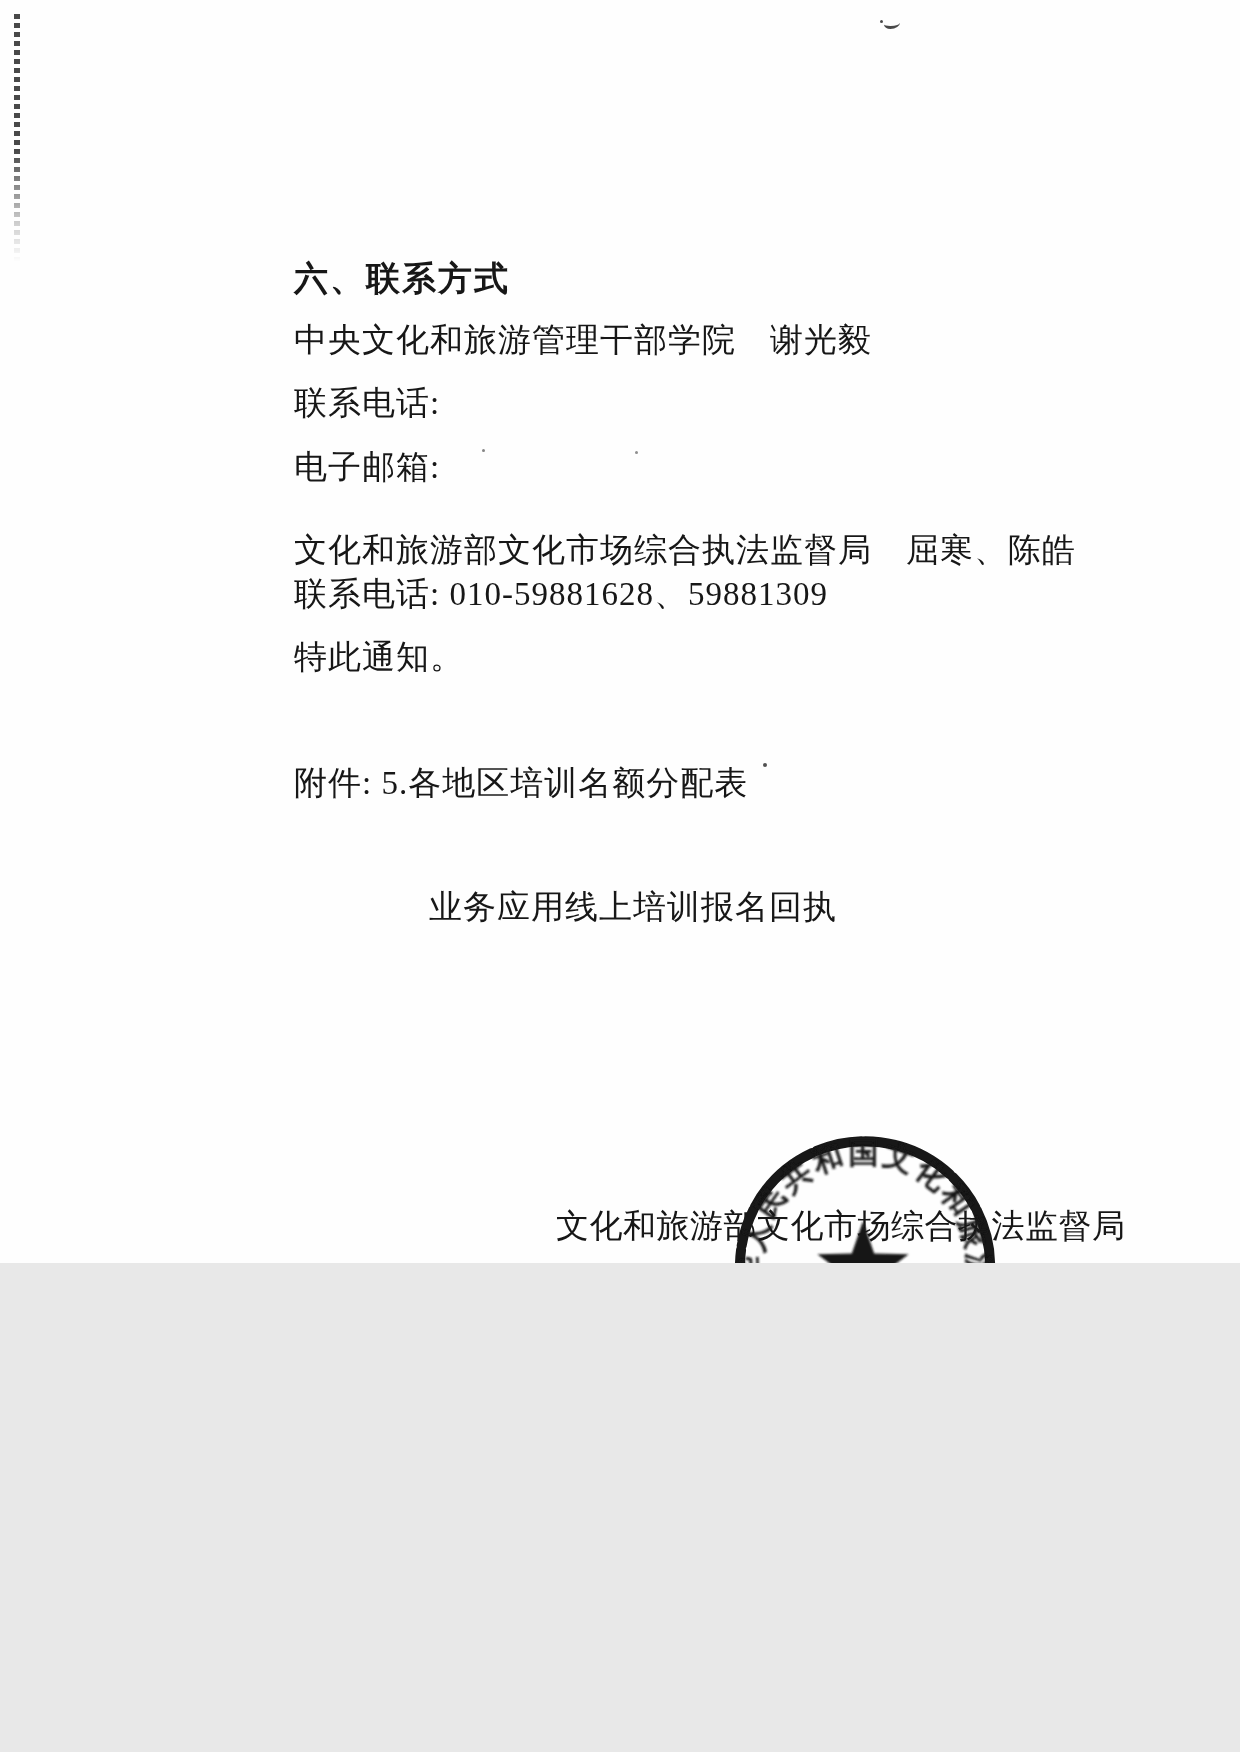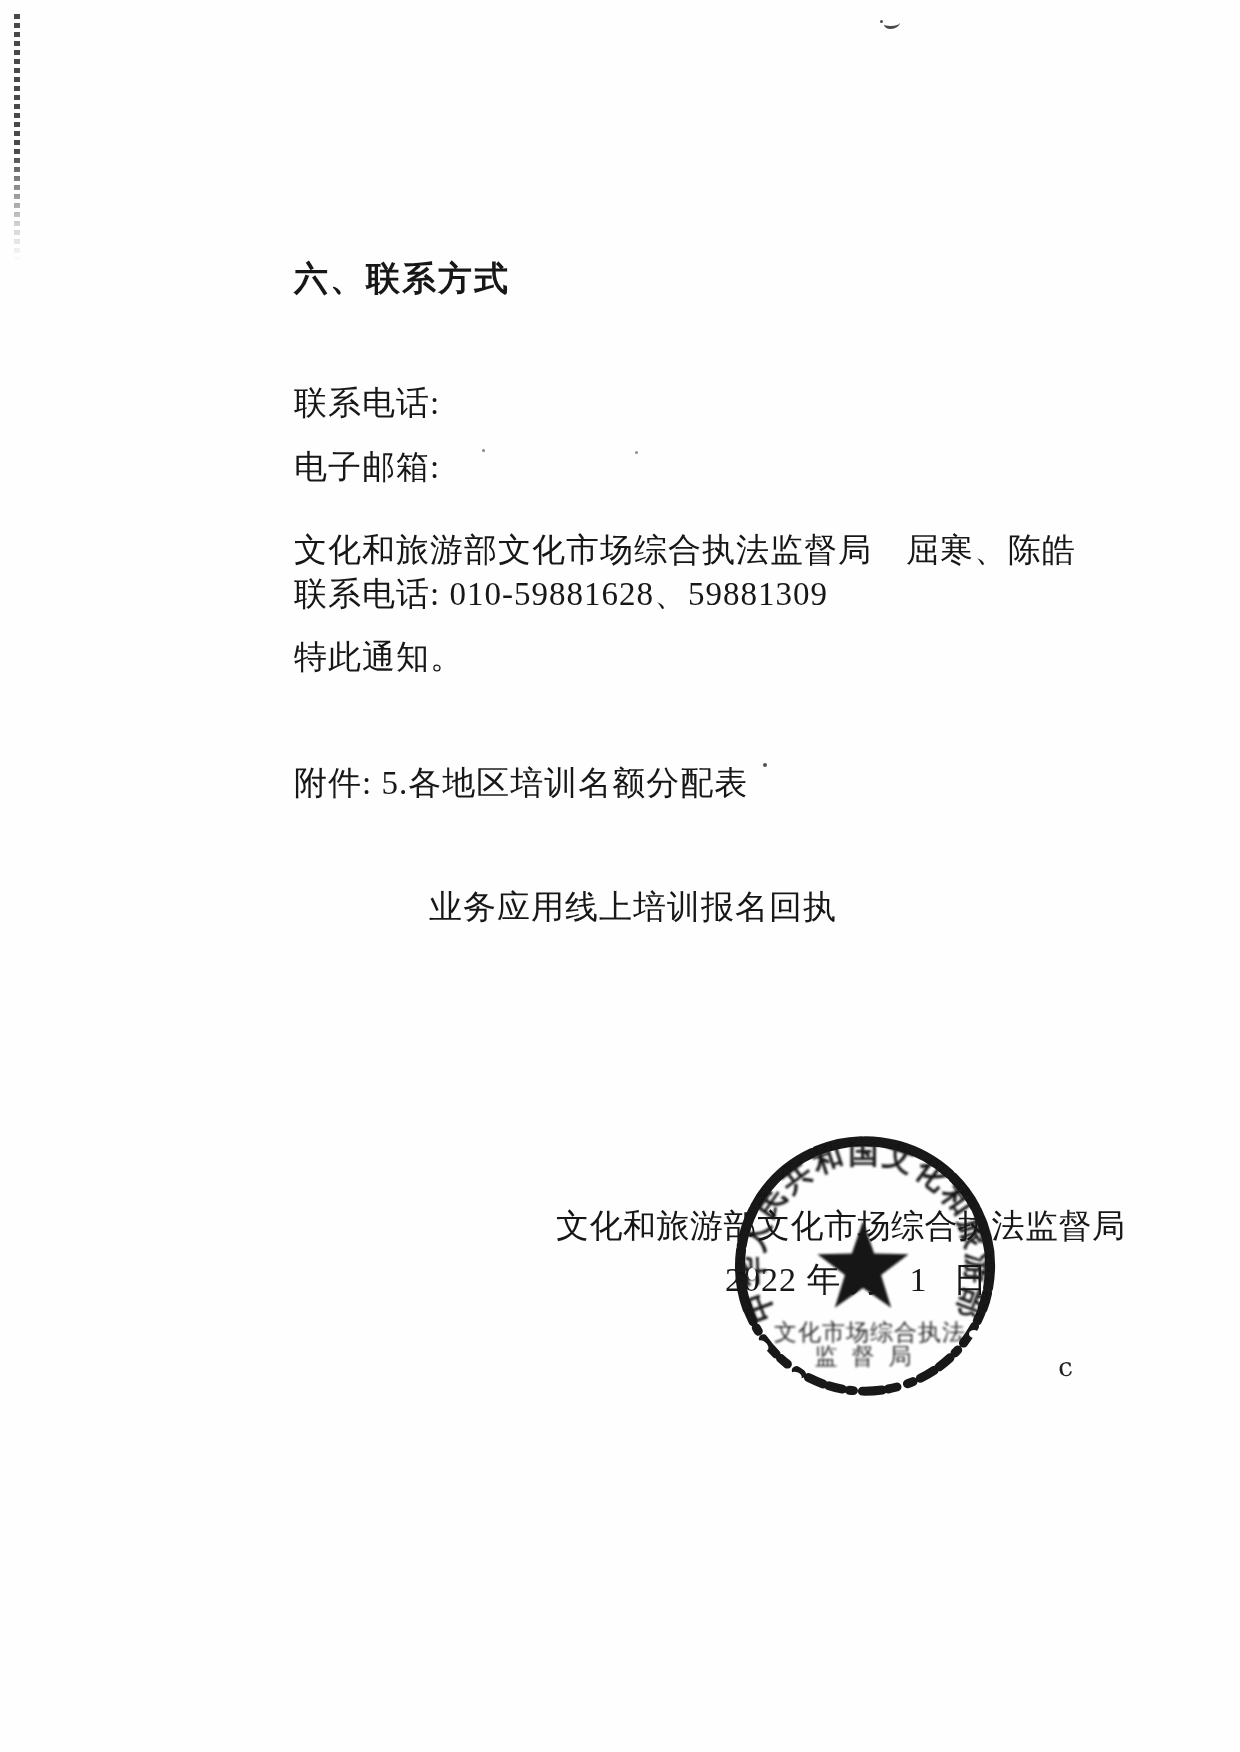--- a/index.html
+++ b/index.html
@@ -1,17 +1,17 @@
 <!DOCTYPE html>
 <html><head>
 <meta charset="utf-8">
 <style>
   html,body{margin:0;padding:0;background:#e8e8e8;}
   .page{
-    position:relative;width:1240px;height:1752px;background:#fefefe;
+    position:relative;width:1240px;height:1263px;background:#fefefe;
     overflow:hidden;font-family:"Liberation Serif","DejaVu Serif",serif;
     color:#171717;
   }
   .tline{position:absolute;white-space:pre;font-size:33px;letter-spacing:1px;line-height:1;z-index:1;}
   .heading{font-weight:bold;font-size:34px;letter-spacing:2px;}
   .l-main{left:294px;}
   .y1{top:262px;} .y2{top:324px;} .y3{top:387px;font-family:Liberation Serif, serif;} .y4{top:451px;}
   .y5{top:514px;margin-top:20px;} .y6{top:578px;} .y7{top:641px;}
   .att1{top:767px;left:294px;}
   .att2{top:833px;left:395px;}
@@ -52,20 +52,21 @@
 <div class="page">
 
   <div class="edge-dashes"></div>
   <div class="squiggle"></div>
   <div class="speck s1"></div>
   <div class="speck s2"></div>
   <div class="speck s3"></div>
 
   <div class="tline heading l-main y1">六、联系方式</div>
 
+  <div class="tline l-main y2">中央文化和旅游管理干部学院　谢光毅</div>
 
   <div class="tline l-main y3">联系电话:</div>
 
   <div class="tline l-main y4">电子邮箱:</div>
 
   <div class="tline l-main y5">文化和旅游部文化市场综合执法监督局　屈寒、陈皓</div>
 
   <div class="tline l-main y6">联系电话: 010-59881628、59881309</div>
 
   <div class="tline l-main y7">特此通知。</div>

